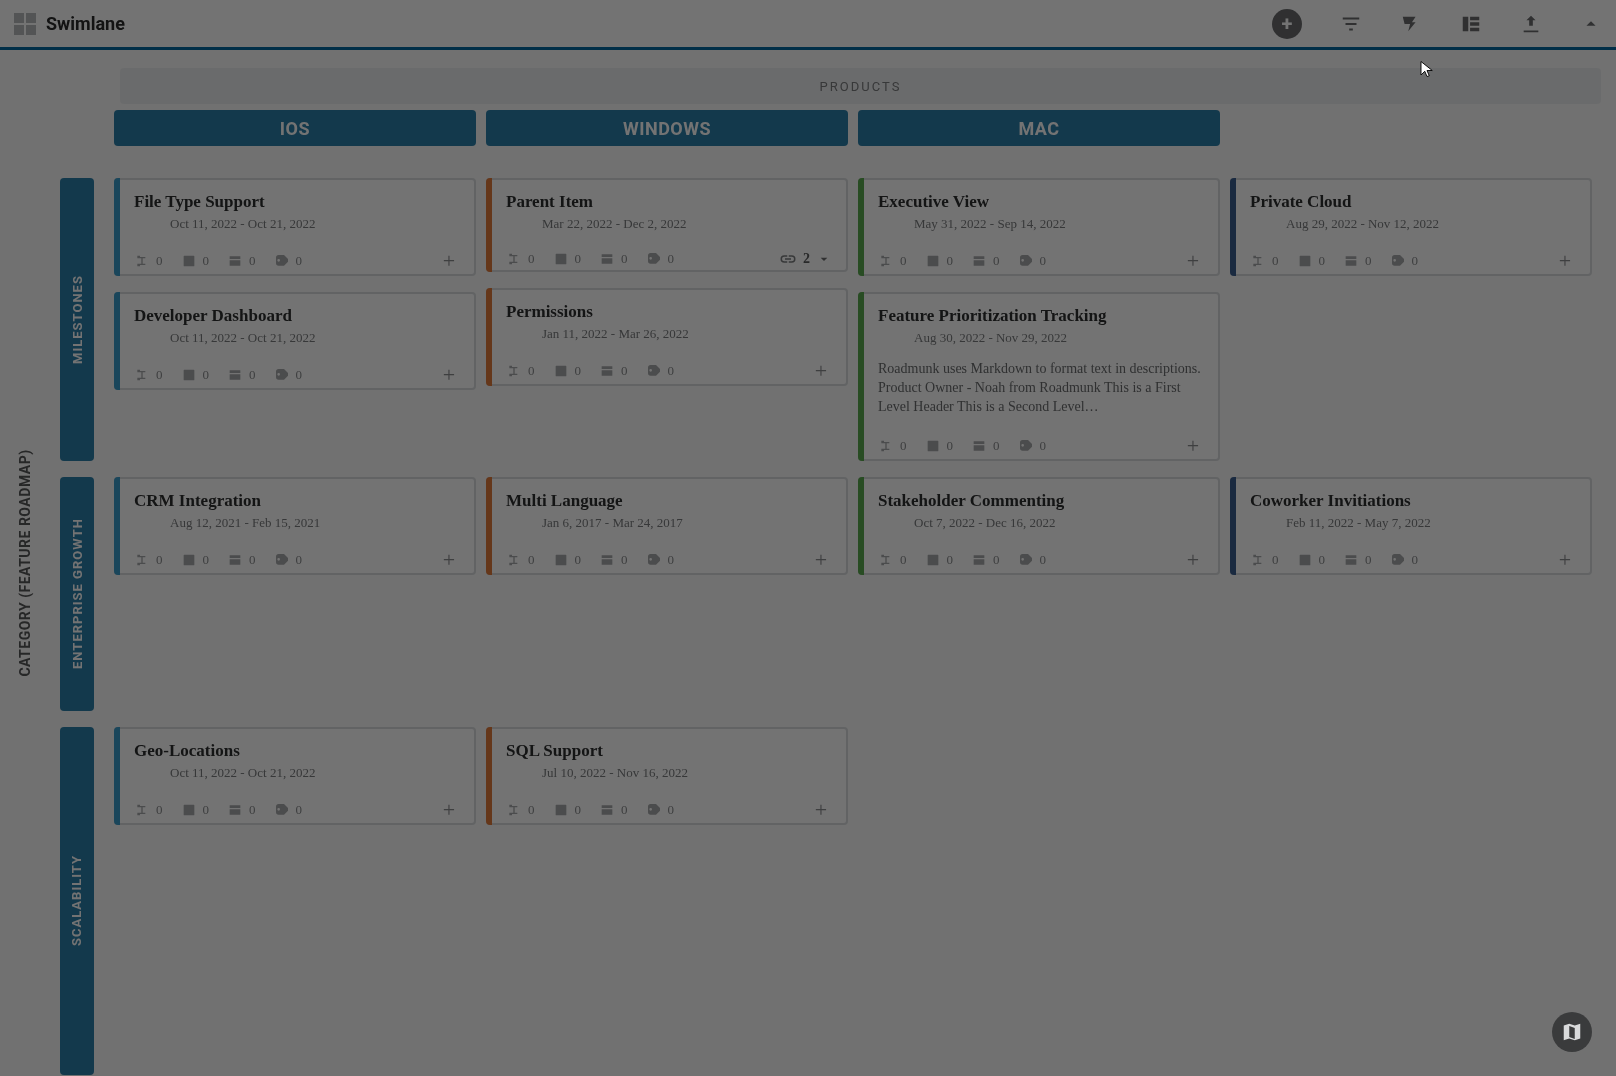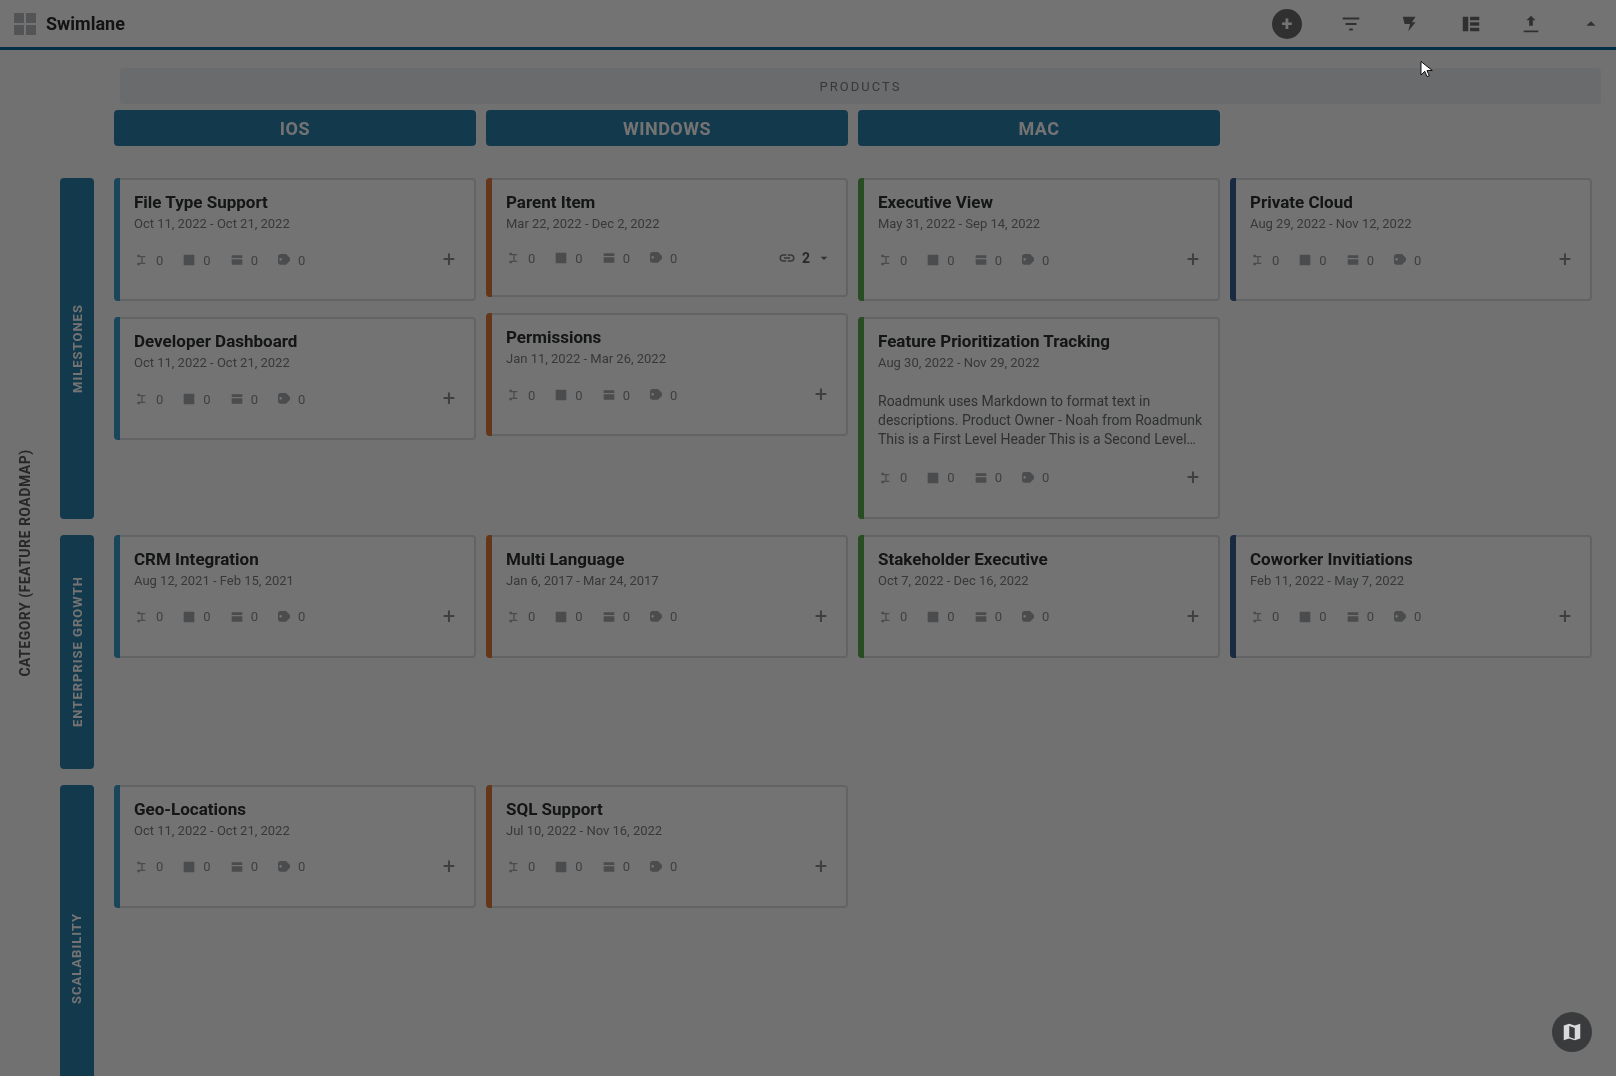--- a/index.html
+++ b/index.html
@@ -33,29 +33,29 @@
   .row { position:relative; display:flex; }
   .row-header { width:54px; height:52px; }
   .col-header { width:362px; margin-right:10px; height:36px; background:#2b7ea8; border-radius:4px; display:flex; align-items:center; justify-content:center; font-size:18px; font-weight:700; color:#fff; letter-spacing:0.5px; }
 
   .lane { position:relative; display:flex; margin-top:16px; }
   .lane-label { width:34px; background:#2b7ea8; border-radius:4px; margin-right:20px; display:flex; align-items:center; justify-content:center; }
   .lane-label span { transform: rotate(-90deg); white-space:nowrap; font-weight:700; font-size:13px; letter-spacing:1px; color:#fff; }
   .lane-cols { flex:1; display:flex; }
   .lane-col { width:362px; margin-right:10px; display:flex; flex-direction:column; gap:16px; }
 
-  .card { position:relative; border:2px solid #d9dbdd; border-radius:4px; background:#fff; padding:12px 14px 28px 18px; }
+  .card { position:relative; border:2px solid #d9dbdd; border-radius:4px; background:#fff; padding:12px 14px 2px 18px;font-family:Liberation Serif, serif; }
   .card::before { content:""; position:absolute; left:-2px; top:-2px; bottom:-2px; width:6px; border-radius:4px 0 0 4px; }
   .card.ios::before    { background:#3b9cc9; }
   .card.android::before{ background:#e17a3b; }
   .card.windows::before{ background:#5aa84f; }
   .card.mac::before    { background:#3b5e8f; }
   .card-title { font-size:17px; font-weight:700; color:#2e2f30; }
-  .card-dates { margin-top:4px; font-size:13px; color:#7a7c7e; }
-  .card-desc { margin-top:22px; font-size:14px; color:#6a6c6e; line-height:1.35; max-height:60px; overflow:hidden; }
+  .card-dates { margin-top:4px; font-size:13px; color:#7a7c7e;margin-left:36px; }
+  .card-desc { margin-top:14px; font-size:14px; color:#6a6c6e; line-height:1.35; max-height:60px; overflow:hidden; }
   .card-footer { margin-top:18px; display:flex; align-items:center; gap:18px; }
   .fstat { display:flex; align-items:center; gap:6px; font-size:13px; color:#8a8c8e; }
   .fstat svg { width:16px; height:16px; fill:#a6a8aa; }
   .card-add { margin-left:auto; width:22px; height:22px; color:#8a8c8e; font-size:22px; line-height:18px; display:flex; align-items:center; justify-content:center; }
   .linked { margin-left:auto; display:flex; align-items:center; gap:6px; }
   .linked .lk { width:18px; height:18px; }
   .linked .cnt { font-size:14px; font-weight:700; color:#5a5b5c; }
   .linked .chev { width:16px; height:16px; fill:#6a6c6e; }
 
   .fab { position:absolute; right:24px; bottom:24px; width:40px; height:40px; border-radius:50%; background:#3a3b3c; display:flex; align-items:center; justify-content:center; z-index:60; }
@@ -436,21 +436,21 @@
                         <path d="M3 7a4 4 0 014-4h8l6 6v4l-6 6H7a4 4 0 01-4-4zM7 9a2 2 0 100 4 2 2 0 000-4z"></path>
                       </svg>
                       <span>0</span>
                     </div>
                     <div class="card-add">+</div>
                   </div>
                 </div>
               </div>
               <div class="lane-col">
                 <div class="card windows">
-                  <div class="card-title">Stakeholder Executive</div>
+                  <div class="card-title">Stakeholder Commenting</div>
                   <div class="card-dates">Oct 7, 2022 - Dec 16, 2022</div>
                   <div class="card-footer">
                     <div class="fstat">
                       <svg viewBox="0 0 24 24">
                         <path d="M5 4h4v4H5zM5 16h4v4H5zM9 6h8v2H9zM9 18h8v-2h-4V8h-2v8H9z"></path>
                       </svg>
                       <span>0</span>
                     </div>
                     <div class="fstat">
                       <svg viewBox="0 0 24 24">

